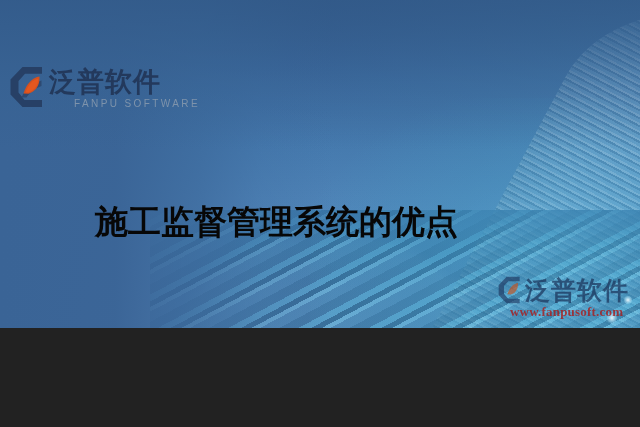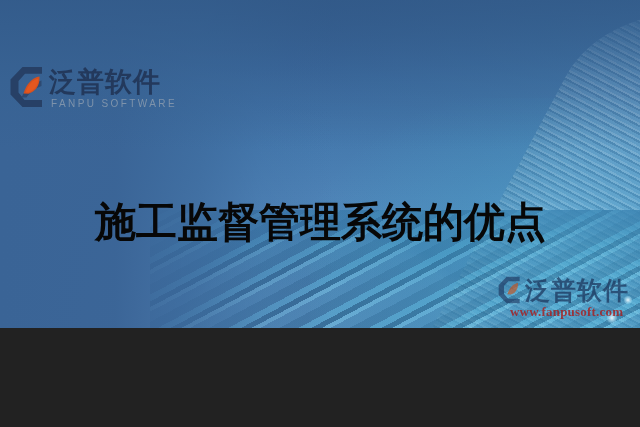--- a/index.html
+++ b/index.html
@@ -220,28 +220,29 @@
     letter-spacing: 1px;
     white-space: nowrap;
   }
   .logo-en {
     font-size: 10px;
     line-height: 13px;
     color: #7e93ab;
     letter-spacing: 2.4px;
     white-space: nowrap;
     padding-left: 2px;
+    margin-left: 23px;
   }
 
   
   .headline {
     position: absolute;
     left: 95px;
     top: 198px;
-    font-size: 41px;
+    font-size: 33px;
     line-height: 48px;
     font-weight: bold;
     color: #070707;
     letter-spacing: 0px;
     white-space: nowrap;
     font-family: "DejaVu Sans", "Liberation Sans", sans-serif;
   }
 
   
   .watermark {

